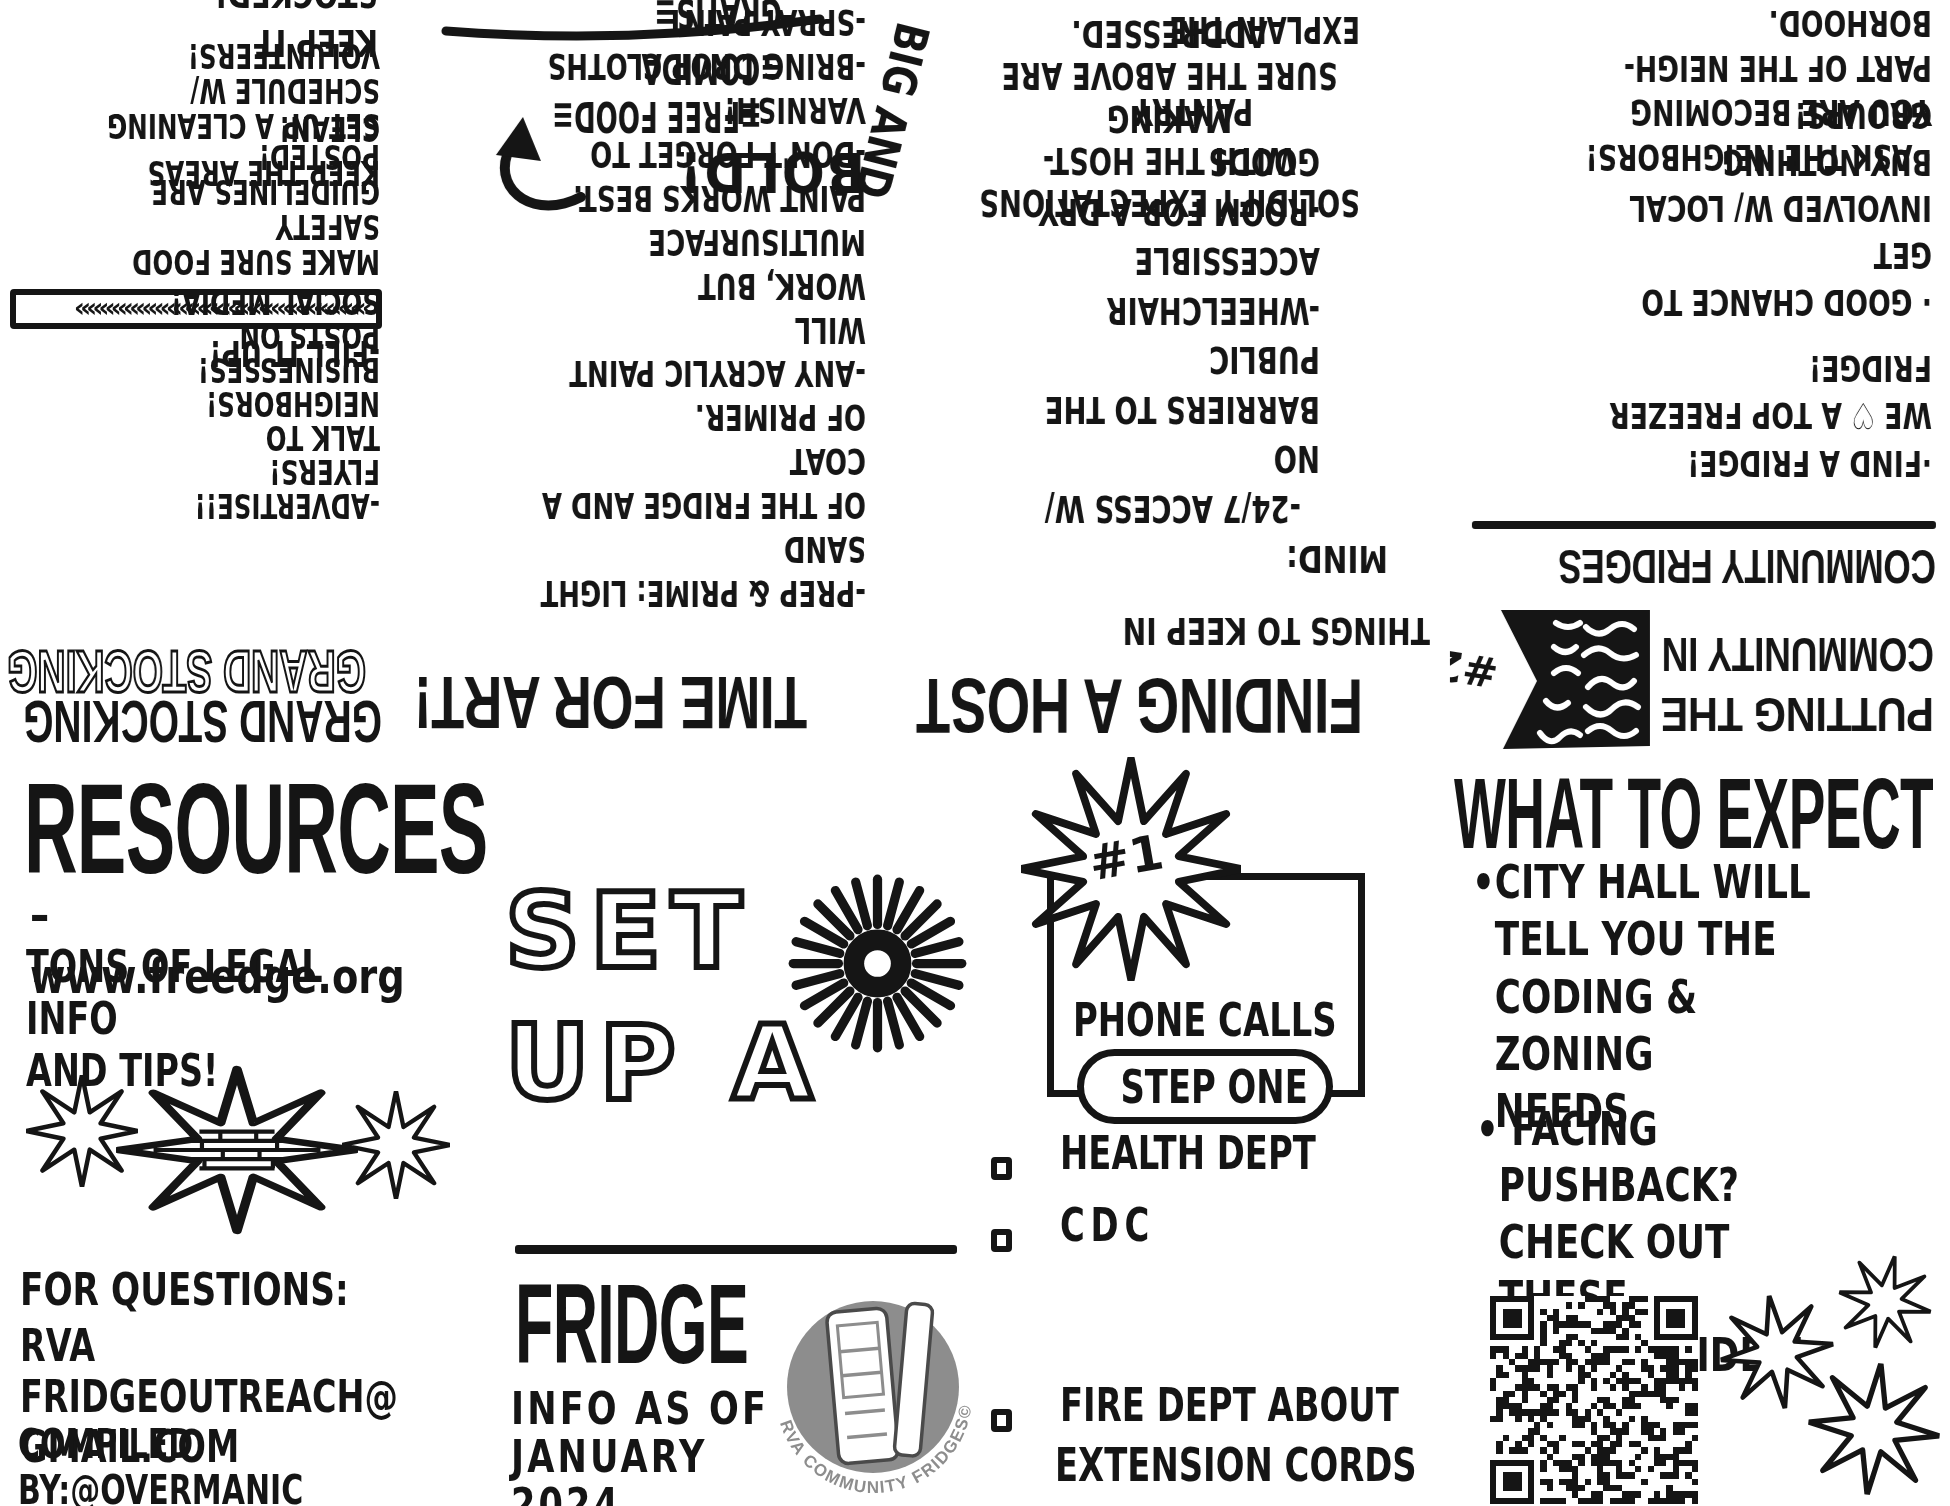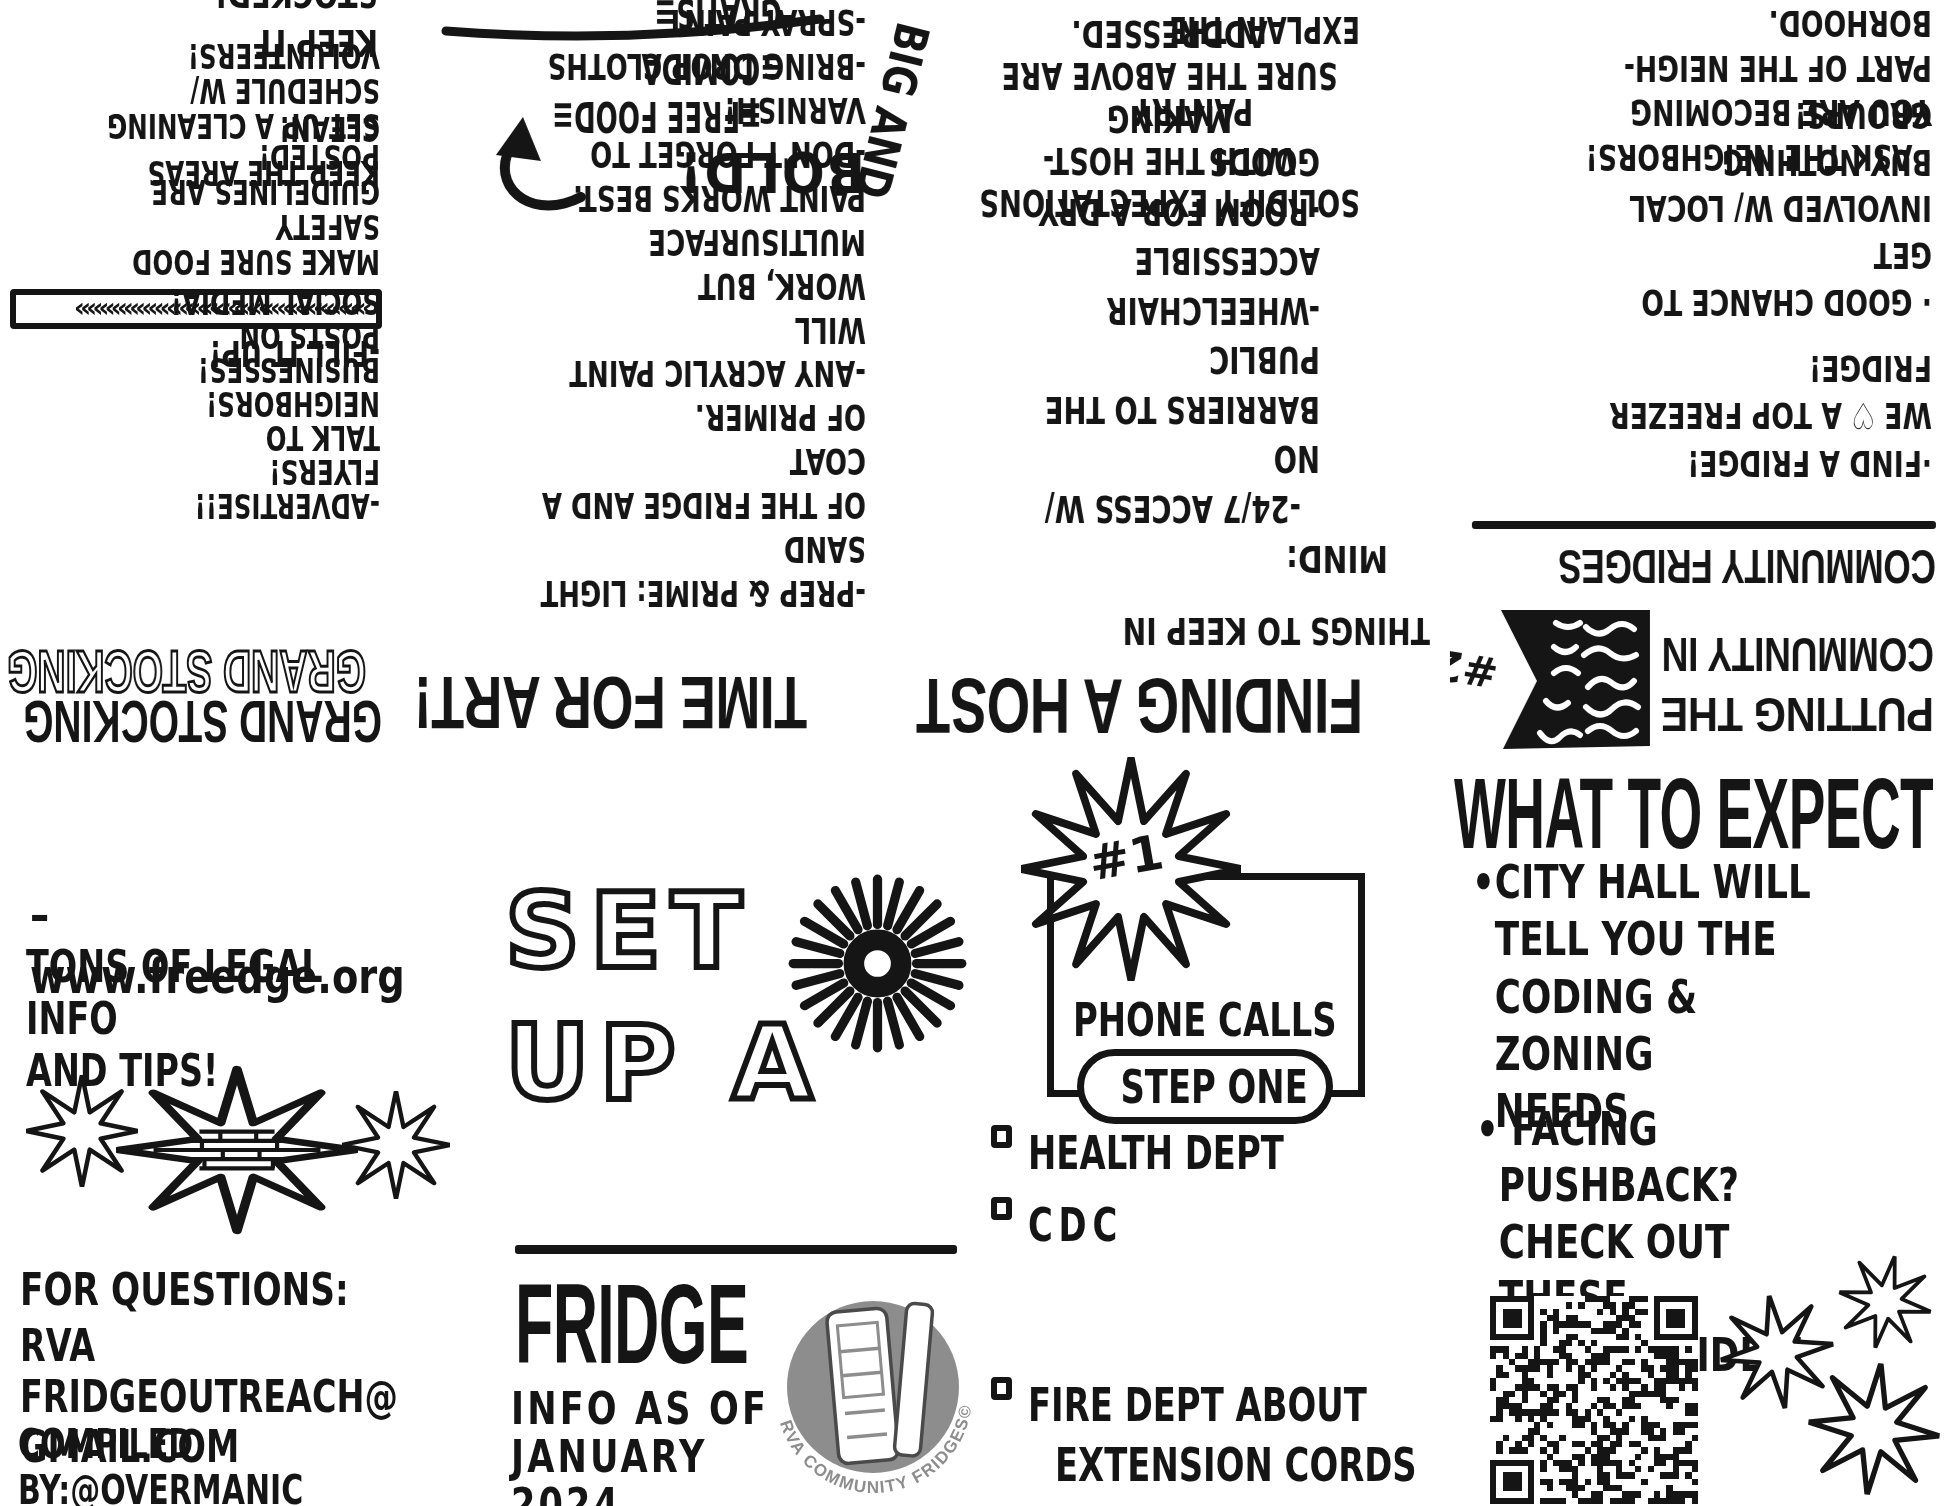--- a/index.html
+++ b/index.html
@@ -45,21 +45,21 @@
          font-size:27px; line-height:26px; letter-spacing:-5px; padding-left:3px; }
 
   
   .pcbox{ position:absolute; border:7px solid var(--ink); background:#fff; }
   .pill{ position:absolute; border:7px solid var(--ink); border-radius:44px; background:#fff;
          padding:3px 0; width:256px; text-align:center; }
   .pill .in, .ct{ display:inline-block; font-family:"DejaVu Sans",sans-serif; font-weight:700;
          color:var(--ink); transform:scaleX(.72); white-space:nowrap; }
   .pill .in{ transform-origin:center center; font-size:47px; }
   .ct{ transform-origin:left center; font-size:47px; }
-  .crow{ position:absolute; display:flex; align-items:flex-start; }
+  .crow{ position:absolute; display:flex; align-items:flex-end;gap:32px; }
   .sq{ display:inline-block; width:21px; height:23px; border:6px solid var(--ink); border-radius:4px;
        margin-right:16px; flex:0 0 auto; }
 </style>
 </head>
 <body>
 
 <svg width="0" height="0" style="position:absolute" aria-hidden="true">
   <defs>
     <polygon id="s8" points="200,100 133.3,113.8 170.7,170.7 113.8,133.3 100,200 86.2,133.3 29.3,170.7 66.7,113.8 0,100 66.7,86.2 29.3,29.3 86.2,66.7 100,0 113.8,66.7 170.7,29.3 133.3,86.2" fill="#ffffff" stroke="#151515" stroke-width="8" stroke-linejoin="round"></polygon>
     <polygon id="s12" points="100,0 111.7,56.5 150,13.4 131.8,68.2 186.6,50 143.5,88.4 200,100 143.5,111.6 186.6,150 131.8,131.8 150,186.6 111.7,143.5 100,200 88.3,143.5 50,186.6 68.2,131.8 13.4,150 56.5,111.6 0,100 56.5,88.4 13.4,50 68.2,68.2 50,13.4 88.3,56.5" fill="#ffffff" stroke="#151515" stroke-width="7" stroke-linejoin="round"></polygon>
@@ -158,20 +158,21 @@
       <div class="hw" style="left:10px;top:558px;font-size:34px;--hx:.72">KEEP THE AREAS CLEAN!</div>
       <div class="hw" style="left:10px;top:610px;font-size:34px;line-height:1.03;--hx:.72">SET UP A CLEANING
 SCHEDULE W/ VOLUNTEERS!</div>
       <div class="hw" style="left:12px;top:686px;font-size:38px;--hx:.75">KEEP IT STOCKED!</div>
     </section>
 
     <div class="hw" style="left:1008px;top:722px;font-size:46px;transform:rotate(-76deg) scaleX(.82);transform-origin:0 0;--hx:.82">BIG AND</div>
   </div>
 
   <section class="bpanel" style="left:0;width:487px">
+    <div class="hd" style="left:24px;top:12px;font-size:128px"><span class="cx" style="--sx:.58">RESOURCES</span></div>
     <div class="hw" style="left:30px;top:130px;font-size:48px;--hx:.8">– www.freedge.org</div>
     <div class="hw" style="left:26px;top:188px;font-size:44px;line-height:1.18;--hx:.76">TONS OF LEGAL INFO
 AND TIPS!</div>
     <svg class="abs" style="left:26px;top:322px" width="112" height="112" viewBox="0 0 200 200">
         <use href="#s8"></use>
       </svg>
     <svg class="abs" style="left:116px;top:294px" width="242" height="206" viewBox="0 0 290 200">
       <g transform="translate(145,100) scale(1.42,.97) translate(-100,-100)">
           <use href="#s8"></use>
         </g>

